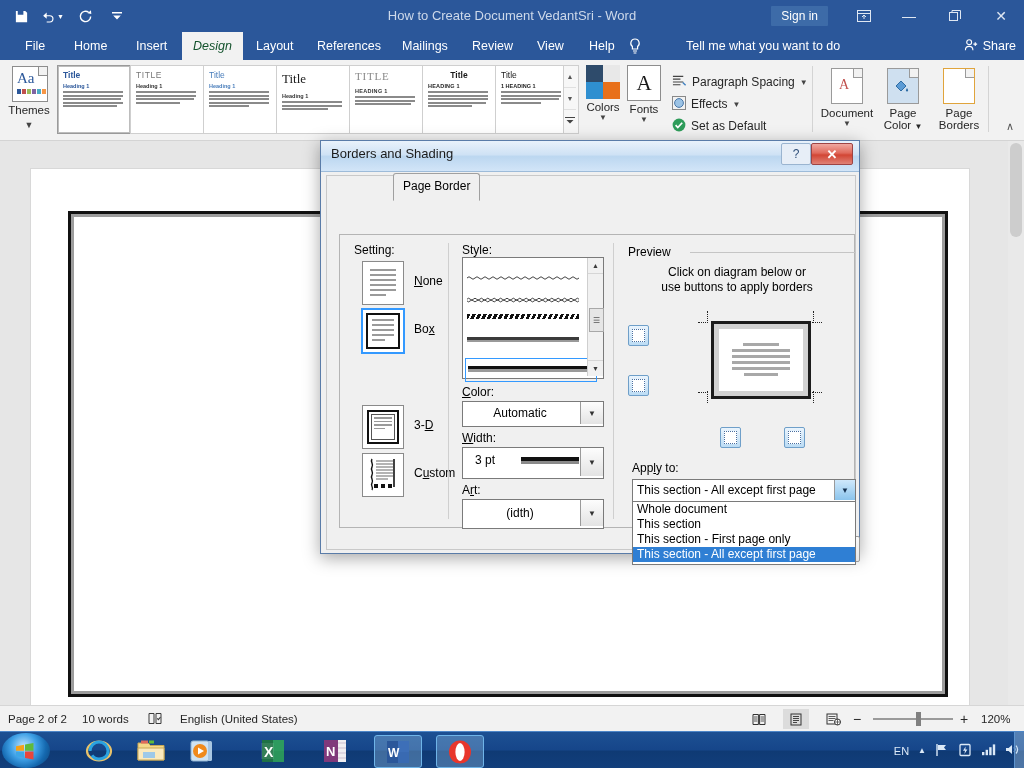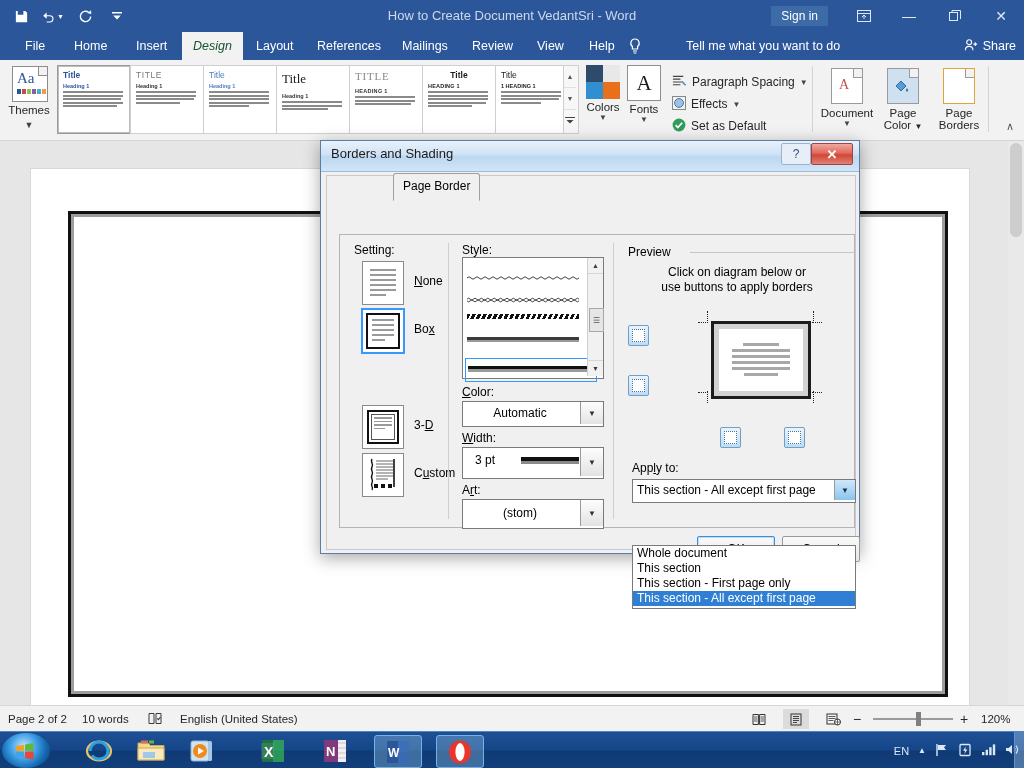--- a/index.html
+++ b/index.html
@@ -149,21 +149,21 @@
          background:linear-gradient(to bottom,#eaf4fd,#bcdcf4);
          display:flex;align-items:center;justify-content:center;}
   .pvbtn span{display:block;width:11px;height:11px;border:1px dotted #4a6fa0;background:#fff;}
   .pvtick{position:absolute;width:0;height:0;border-left:1px dotted #2b2b2b;}
 
   #applybox{position:absolute;left:292px;top:244px;width:222px;height:22px;border:1px solid #7a7a7a;background:#fff;}
   #applytext{position:absolute;left:4px;top:0;height:20px;line-height:20px;font-size:12px;color:#000;}
   #applyarrow{position:absolute;right:0;top:0;width:20px;height:20px;border-left:1px solid #9a9a9a;
               background:linear-gradient(to bottom,#cfe8fb,#8bc4ec);display:flex;align-items:center;justify-content:center;
               font-size:8px;color:#14304f;}
-  #applylist{position:absolute;left:292px;top:266px;width:222px;height:62px;background:#fff;border:1px solid #7a7a7a;z-index:40;margin-top:44px;}
+  #applylist{position:absolute;left:292px;top:266px;width:222px;height:62px;background:#fff;border:1px solid #7a7a7a;z-index:40;}
   .applyopt{height:15px;line-height:15px;padding-left:4px;font-size:12px;color:#000;}
   .applyopt.sel{background:#2f7fd4;color:#fff;}
 
   #btnrow{position:absolute;left:0;top:352px;width:528px;height:40px;}
   .dbtn{position:absolute;top:8px;width:76px;height:24px;font-size:12px;color:#000;
         background:linear-gradient(to bottom,#fafafa,#e6e6e6);border:1px solid #9a9a9a;border-radius:2px;
         display:flex;align-items:center;justify-content:center;}
   .dbtn.def{border:1px solid #3c8ddb;box-shadow:0 0 0 1px #bcdcf7 inset;}
 
   .wavy{width:100%;height:6px;}
@@ -713,21 +713,21 @@
           <div style="position:absolute;left:12px;top:5px;font-size:12px;color:#000;">3 pt</div>
           <div style="position:absolute;left:58px;top:9px;width:58px;">
             <div style="height:4px;background:#111;"></div>
               <div style="height:3px;background:#8a8a8a;"></div>
           </div>
           <div class="carrow" style="height:28px;">▼</div>
         </div>
 
         <div class="sectlabel" style="left:122px;top:248px;">A<u>r</u>t:</div>
         <div class="combo" style="left:122px;top:264px;width:140px;height:28px;">
-          <div class="ctext" style="height:26px;line-height:26px;">(stom)</div>
+          <div class="ctext" style="height:26px;line-height:26px;">(idth)</div>
           <div class="carrow" style="height:26px;">▼</div>
         </div>
 
         <div id="vdiv2"></div>
 
         <div class="sectlabel" style="left:288px;top:10px;">Preview</div>
         <div id="preview-line"></div>
 
         <div class="pv-text" style="left:282px;top:30px;width:230px;">Click on diagram below or</div>
         <div class="pv-text" style="left:282px;top:45px;width:230px;">use buttons to apply borders</div>

